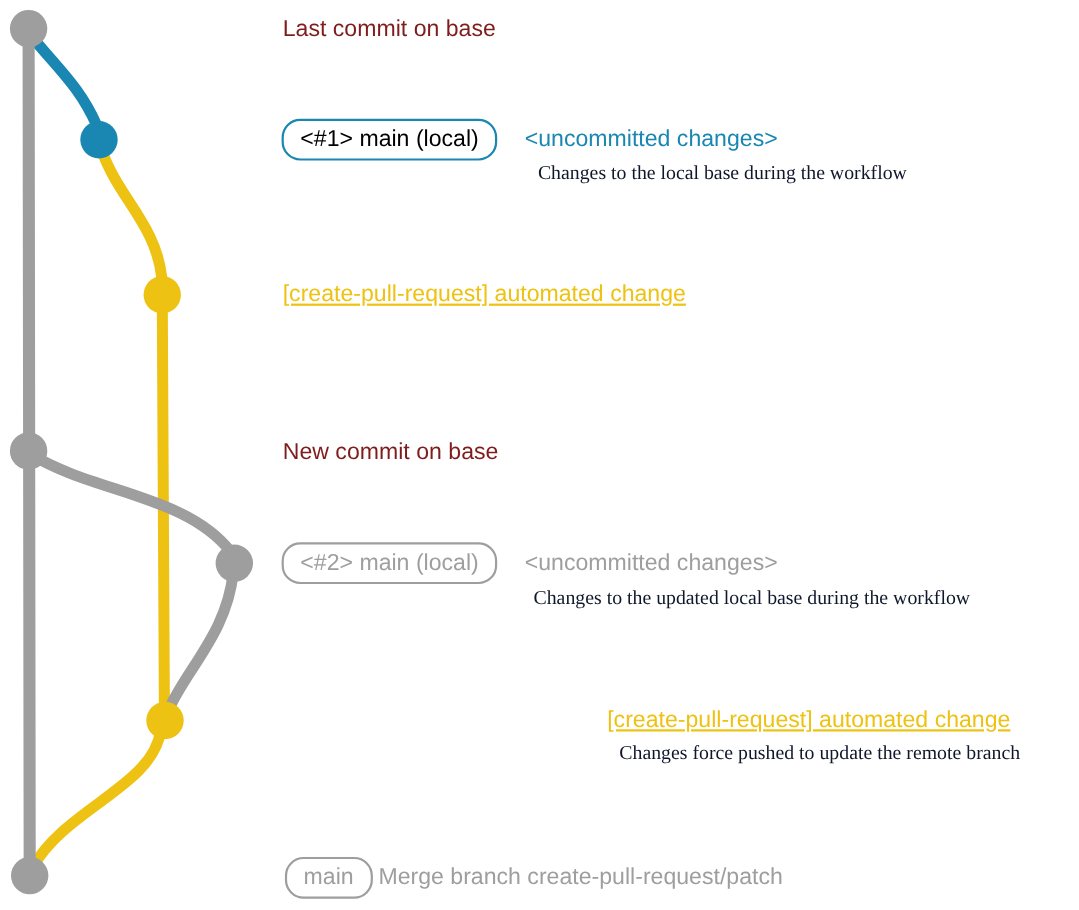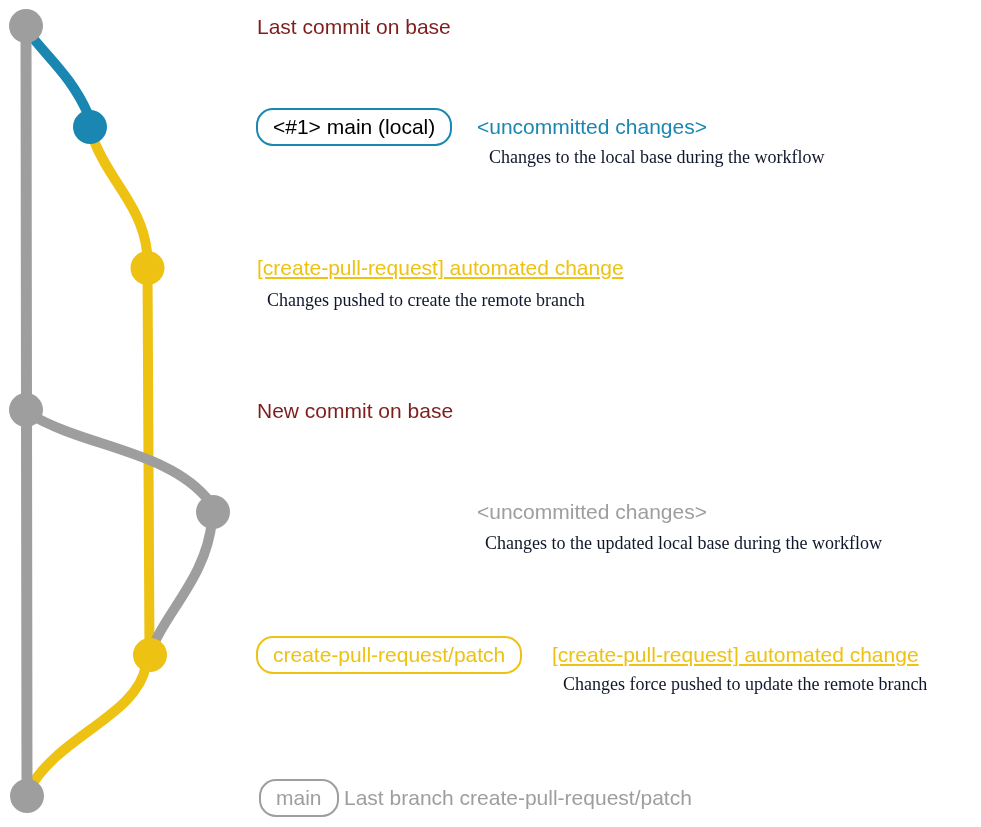--- a/index.html
+++ b/index.html
@@ -97,27 +97,26 @@
     <circle cx="27" cy="796" r="17" fill="#9e9e9e"></circle>
   </svg>
 
   <div class="heading" style="left:257px; top:16px;">Last commit on base</div>
 
   <div class="badge blue" style="left:256px; top:108px;">&lt;#1&gt; main (local)</div>
   <div class="tag blue" style="left:477px; top:116px;">&lt;uncommitted changes&gt;</div>
   <div class="note" style="left:489px; top:148px;">Changes to the local base during the workflow</div>
 
   <div class="title yellow" style="left:257px; top:257px;">[create-pull-request] automated change</div>
-  <div class="note" style="left:267px; top:291px;">Changes pushed to create the remote branch</div>
 
   <div class="heading" style="left:257px; top:400px;">New commit on base</div>
 
+  <div class="badge gray" style="left:256px; top:493px;">&lt;#2&gt; main (local)</div>
   <div class="tag gray" style="left:477px; top:501px;">&lt;uncommitted changes&gt;</div>
   <div class="note" style="left:485px; top:534px;">Changes to the updated local base during the workflow</div>
 
-  <div class="badge yellow" style="left:256px; top:636px;">create-pull-request/patch</div>
   <div class="title yellow" style="left:552px; top:644px;">[create-pull-request] automated change</div>
   <div class="note" style="left:563px; top:675px;">Changes force pushed to update the remote branch</div>
 
   <div class="badge gray" style="left:259px; top:779px;">main</div>
-  <div class="title gray" style="left:344px; top:787px;">Last branch create-pull-request/patch</div>
+  <div class="title gray" style="left:344px; top:787px;">Merge branch create-pull-request/patch</div>
 
 </div>
 
 </body></html>

